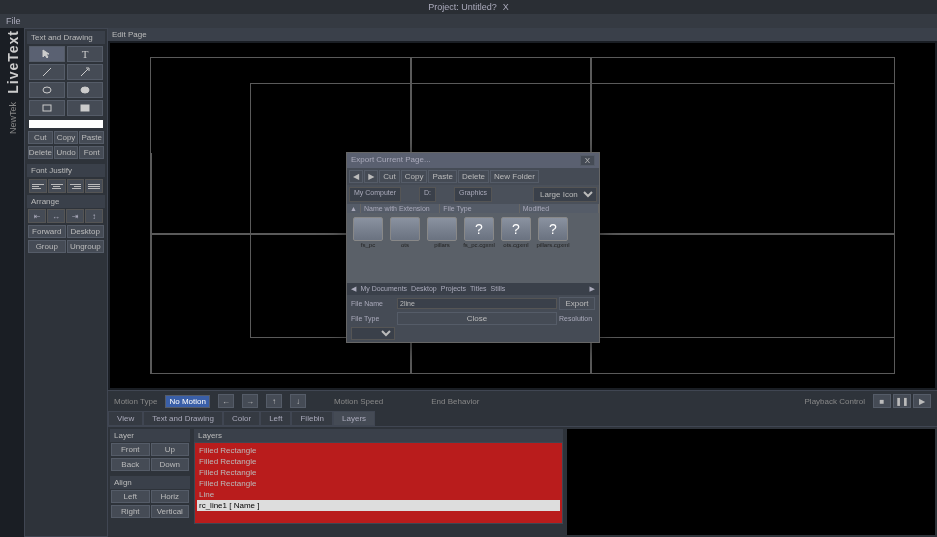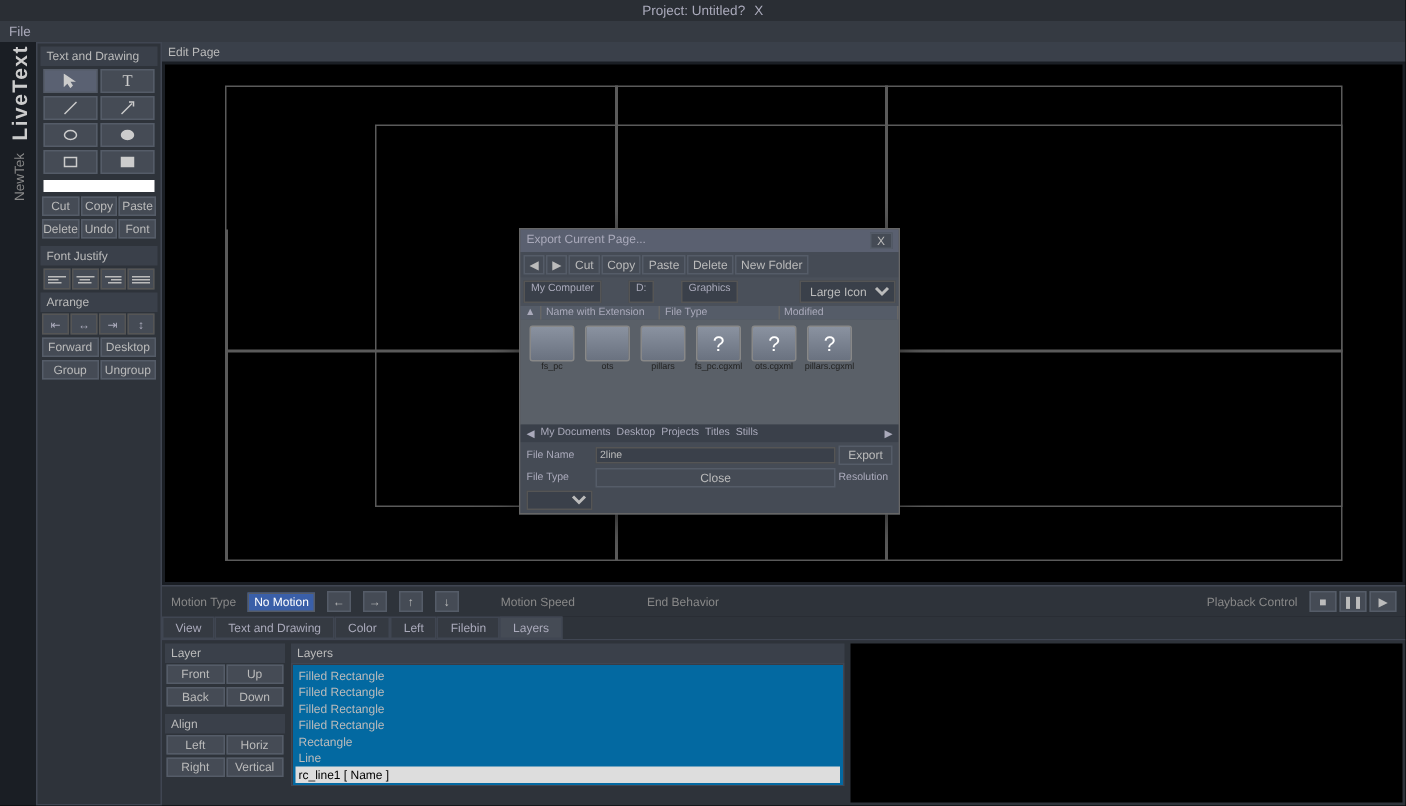--- a/index.html
+++ b/index.html
@@ -32,21 +32,21 @@
 .motion { background:#2e333a; padding:3px 6px; display:flex; align-items:center; gap:8px; border-top:1px solid #404652; }
 .motion .lbl { font-size:8px; color:#888;text-align:center; }
 .motion .btn.sel { background:#3a5fa8; color:#fff; }
 .arrow-btn { width:16px; height:14px; }
 .tabs { display:flex; background:#2e333a; border-bottom:1px solid #404652; }
 .tab { padding:2px 8px; font-size:8px; background:#353a42; border:1px solid #404652; cursor:pointer; }
 .tab.active { background:#454b55; }
 .bottom { display:flex; height:110px; background:#2e333a; }
 .layer-panel { width:84px; padding:2px; }
 .layers-panel { flex:1; padding:2px; }
-.layers-list { background:#0369a1; border:1px solid #404652; height:82px; overflow:auto; padding:2px; }
+.layers-list { background:#b91c1c; border:1px solid #404652; height:82px; overflow:auto; padding:2px; }
 .layer-item { padding:1px 2px; font-size:8px; color:#bbb; cursor:pointer; }
 .layer-item.sel { background:#ddd; color:#000; }
 .pages-row { display:flex; gap:2px; padding:2px; }
 .select { background:#3a404a; border:1px solid #555; color:#bbb; font-size:8px; padding:1px 2px; flex:1; }
 .thumb { width:76px; height:44px; background:#000; border:1px solid #666; margin:4px; position:relative; }
 .thumb .mini { position:absolute; left:6px; bottom:6px; width:30px; height:6px; background:linear-gradient(#2a5fa8,#4a8fd8); border-radius:1px; }
 .dialog { position:absolute; left:346px; top:152px; width:254px; background:#4a505a; border:1px solid #666; box-shadow:0 4px 20px rgba(0,0,0,.6); z-index:100; }
 .dlg-title { background:#5a6070; padding:2px 4px; display:flex; justify-content:space-between; font-size:8px; }
 .dlg-toolbar { display:flex; gap:1px; padding:2px; background:#454b55; }
 .dlg-toolbar .btn { font-size:8px; }
@@ -242,21 +242,20 @@
             <div class="btn">Vertical</div>
           </div>
       </div>
       <div class="layers-panel">
         <div class="panel-title">Layers</div>
         <div class="layers-list" id="layers-list">
             <div class="layer-item">Filled Rectangle</div>
             <div class="layer-item">Filled Rectangle</div>
             <div class="layer-item">Filled Rectangle</div>
             <div class="layer-item">Filled Rectangle</div>
-            <div class="layer-item">Rectangle</div>
             <div class="layer-item">Line</div>
             <div class="layer-item sel">rc_line1 [ Name ]</div>
           </div>
       </div>
       <div style="flex:1;background:#000;margin:2px"></div>
     </div>
   </div>
 
 </div>
 

